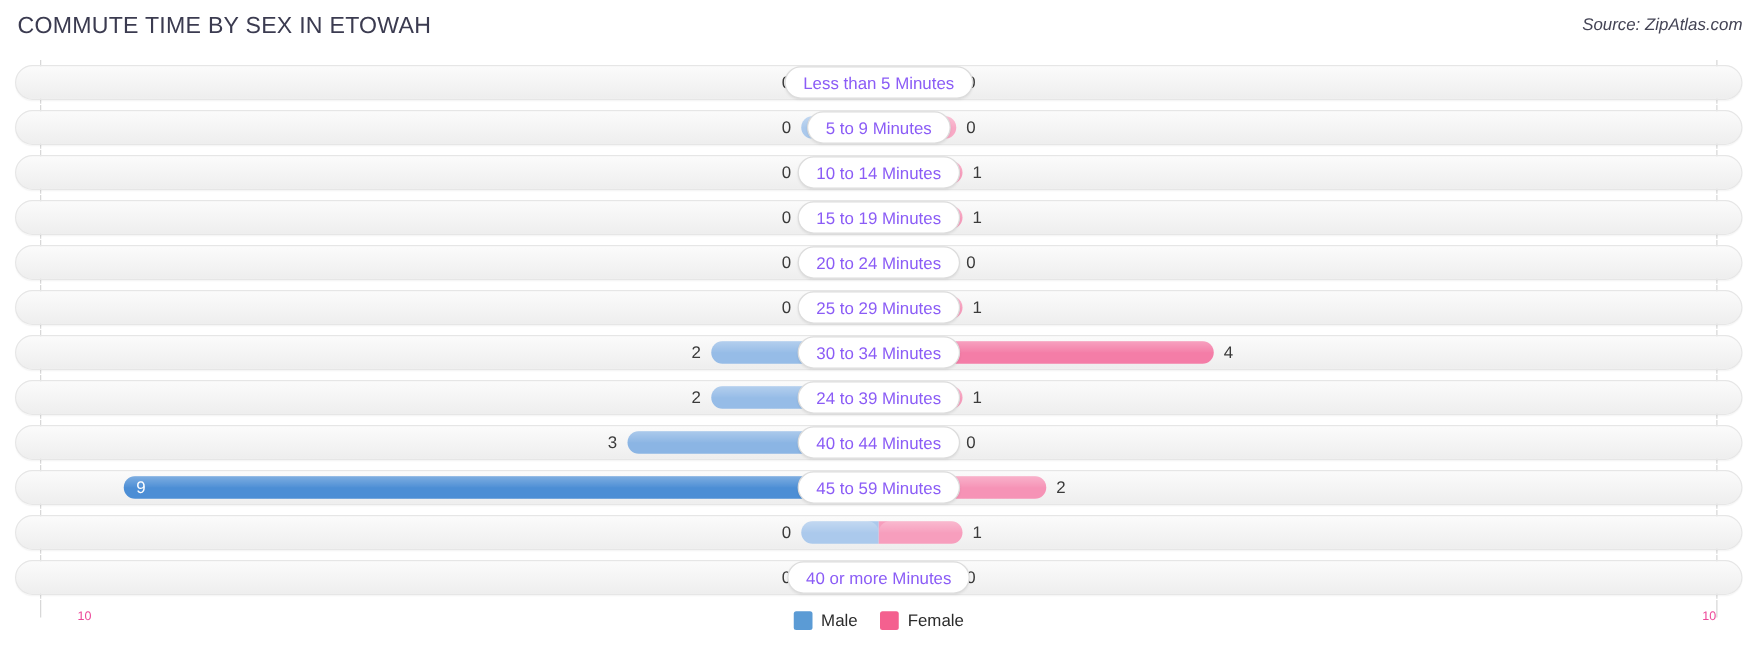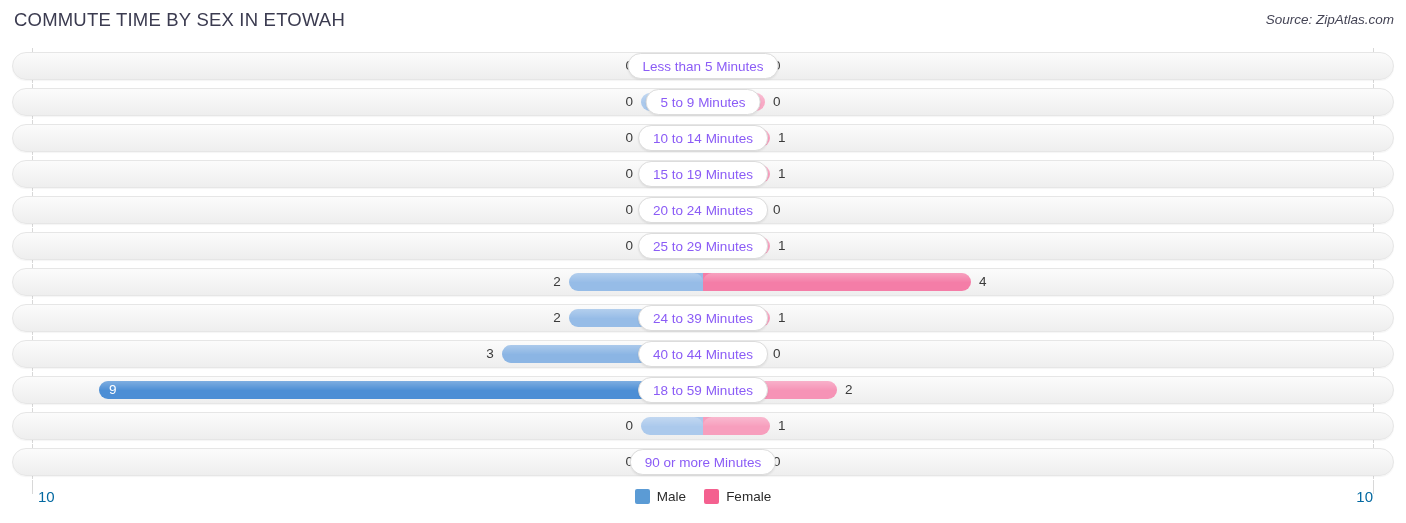--- a/index.html
+++ b/index.html
@@ -147,22 +147,23 @@
   
   .footer {
     position: absolute;
     left: 0; right: 0;
     top: 486px;
     height: 37px;
   }
   .axis-max {
     position: absolute;
     top: 2px;
-    font-size: 15px;
-    color: #0369a1;
+    font-size: 10px;
+    color: #ec4899;
+    margin-left: 24px;
   }
   .axis-max.left  { left: 38px; }
   .axis-max.right { right: 33px; }
 
   .legend {
     position: absolute;
     left: 0; right: 0;
     top: 3px;
     display: flex;
     justify-content: center;
@@ -280,20 +281,21 @@
           <div class="track"></div>
           <div class="row-sep"></div>
           <div class="bar male" style="left: 568.8px; width: 134.2px; background: rgb(150, 188, 231);">
             <div class="bar-shine"></div>
           </div>
           <div class="val male" style="left: 520.8px; width: 40px;">2</div>
           <div class="bar female" style="left: 703px; width: 268px; background: rgb(244, 125, 167);">
             <div class="bar-shine"></div>
           </div>
           <div class="val female" style="left: 979px; width: 40px;">4</div>
+          <div class="pill" style="left: 703px;">30 to 34 Minutes</div>
         </div>
         <div class="row">
           <div class="track"></div>
           <div class="row-sep"></div>
           <div class="bar male" style="left: 568.8px; width: 134.2px; background: rgb(150, 188, 231);">
             <div class="bar-shine"></div>
           </div>
           <div class="val male" style="left: 520.8px; width: 40px;">2</div>
           <div class="bar female" style="left: 703px; width: 67px; background: rgb(247, 158, 189);">
             <div class="bar-shine"></div>
@@ -318,46 +320,46 @@
           <div class="track"></div>
           <div class="row-sep"></div>
           <div class="bar male" style="left: 99.1px; width: 603.9px; background: rgb(76, 142, 213);">
             <div class="bar-shine"></div>
           </div>
           <div class="val male inside" style="left: 109.1px; text-align: left; width: 40px;">9</div>
           <div class="bar female" style="left: 703px; width: 134px; background: rgb(246, 147, 182);">
             <div class="bar-shine"></div>
           </div>
           <div class="val female" style="left: 845px; width: 40px;">2</div>
-          <div class="pill" style="left: 703px;">18 to 59 Minutes</div>
-        </div>
-        <div class="row">
-          <div class="track"></div>
-          <div class="row-sep"></div>
-          <div class="bar male" style="left: 641px; width: 62px; background: rgb(171, 201, 236);">
-            <div class="bar-shine"></div>
-          </div>
-          <div class="val male" style="left: 593px; width: 40px;">0</div>
-          <div class="bar female" style="left: 703px; width: 67px; background: rgb(247, 158, 189);">
-            <div class="bar-shine"></div>
-          </div>
-          <div class="val female" style="left: 778px; width: 40px;">1</div>
-        </div>
-        <div class="row">
-          <div class="track"></div>
-          <div class="row-sep"></div>
-          <div class="bar male" style="left: 641px; width: 62px; background: rgb(171, 201, 236);">
-            <div class="bar-shine"></div>
-          </div>
-          <div class="val male" style="left: 593px; width: 40px;">0</div>
-          <div class="bar female" style="left: 703px; width: 62px; background: rgb(248, 169, 197);">
-            <div class="bar-shine"></div>
-          </div>
-          <div class="val female" style="left: 773px; width: 40px;">0</div>
-          <div class="pill" style="left: 703px;">90 or more Minutes</div>
+          <div class="pill" style="left: 703px;">45 to 59 Minutes</div>
+        </div>
+        <div class="row">
+          <div class="track"></div>
+          <div class="row-sep"></div>
+          <div class="bar male" style="left: 641px; width: 62px; background: rgb(171, 201, 236);">
+            <div class="bar-shine"></div>
+          </div>
+          <div class="val male" style="left: 593px; width: 40px;">0</div>
+          <div class="bar female" style="left: 703px; width: 67px; background: rgb(247, 158, 189);">
+            <div class="bar-shine"></div>
+          </div>
+          <div class="val female" style="left: 778px; width: 40px;">1</div>
+        </div>
+        <div class="row">
+          <div class="track"></div>
+          <div class="row-sep"></div>
+          <div class="bar male" style="left: 641px; width: 62px; background: rgb(171, 201, 236);">
+            <div class="bar-shine"></div>
+          </div>
+          <div class="val male" style="left: 593px; width: 40px;">0</div>
+          <div class="bar female" style="left: 703px; width: 62px; background: rgb(248, 169, 197);">
+            <div class="bar-shine"></div>
+          </div>
+          <div class="val female" style="left: 773px; width: 40px;">0</div>
+          <div class="pill" style="left: 703px;">40 or more Minutes</div>
         </div>
       </div>
   </div>
 
   <div class="footer">
     <div class="axis-max left">10</div>
     <div class="axis-max right">10</div>
     <div class="legend" id="legend-container">
         <div class="legend-item">
           <span class="legend-swatch" style="background: rgb(91, 155, 213);"></span>

